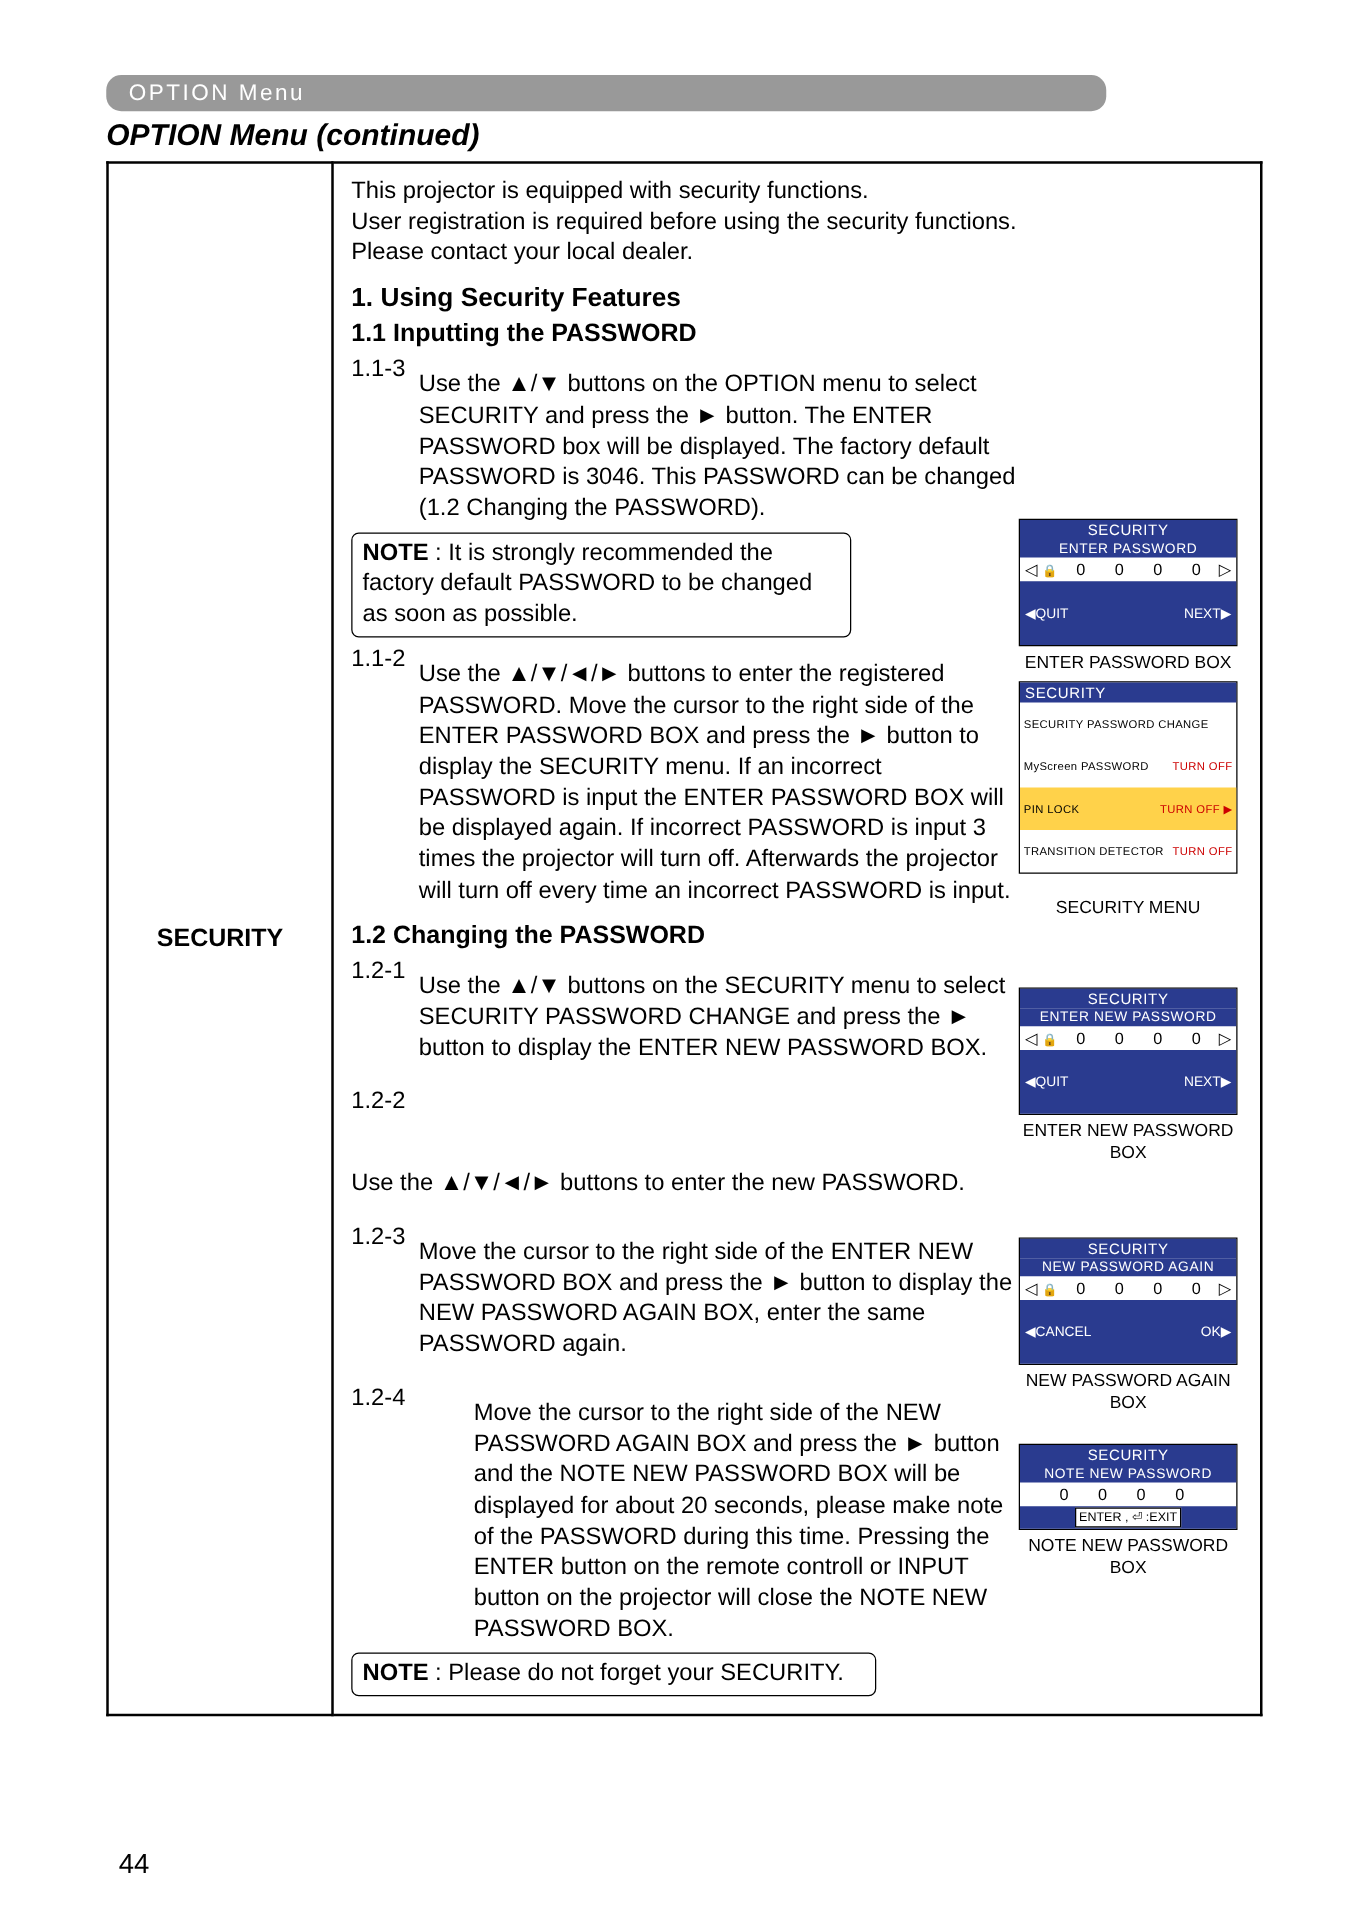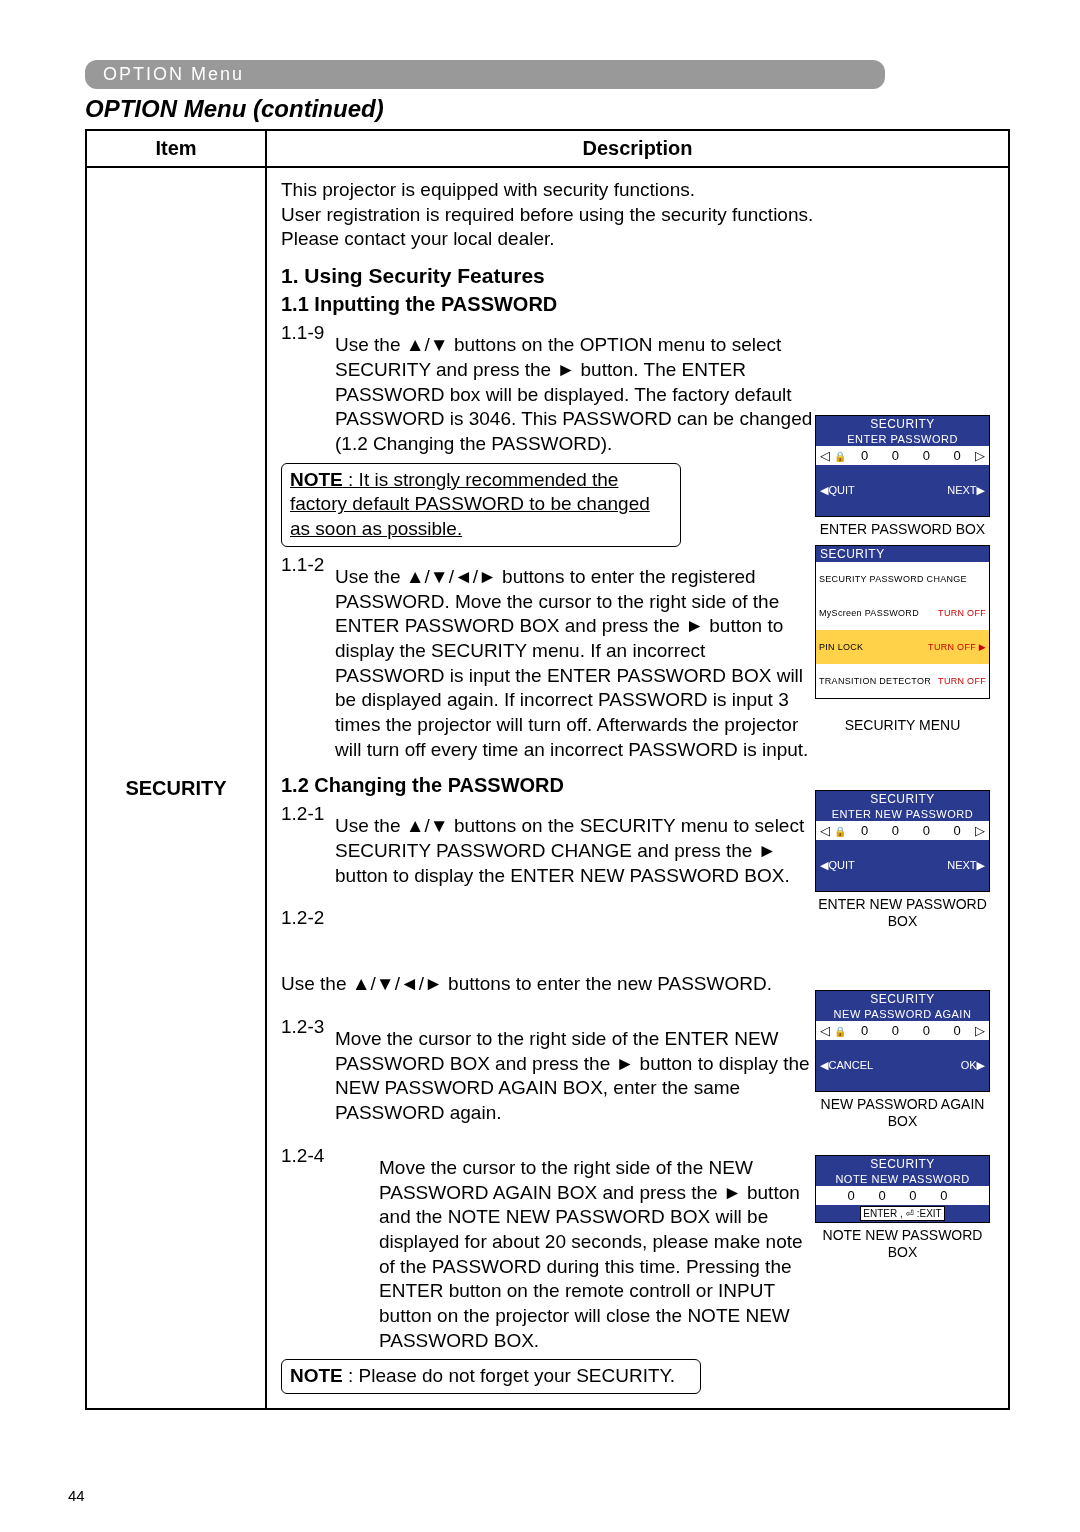--- a/index.html
+++ b/index.html
@@ -62,21 +62,20 @@
     margin-top: 4px;
   }
   .step-num { flex: 0 0 54px; }
   .step-body { flex: 1 1 auto; padding-right: 180px; margin-top: 12px; }
   .notebox {
     border: 1.5px solid #000;
     border-radius: 6px;
     padding: 4px 8px;
     margin: 6px 0 6px 0;
     width: 400px;
-    text-decoration: underline;
   }
   .notebox2 {
     border: 1.5px solid #000;
     border-radius: 6px;
     padding: 4px 8px;
     margin: 6px 0 0 0;
     width: 420px;
   }
   .note-label { font-weight: bold; }
   .osd-block {
@@ -128,22 +127,22 @@
     font-size: 9px;
     padding: 12px 3px;
     letter-spacing: 0.3px;
   }
   .menu-row.hl { background: #ffd24a; }
   .turnoff { color: #c00; }
   .lock-icon::before { content: "🔒"; font-size: 10px; }
   .pagenum {
     position: absolute;
     bottom: 28px;
-    left: 68px;
-    font-size: 15px;
+    left: 95px;
+    font-size: 22px;
   }
   .enter-exit {
     background:#fff;
     color:#000;
     font-size:10px;
     padding:1px 2px;
     display:inline-block;
     border:1px solid #000;
   }
   .exit-row{
@@ -159,37 +158,33 @@
 
 <div class="tab-bar">OPTION Menu</div>
 <div class="title-cont">OPTION Menu (continued)</div>
 
 <table class="main">
   <colgroup>
       <col class="col-item">
       <col>
     </colgroup>
   <tbody>
-      <tr>
-    <th>Item</th>
-    <th>Description</th>
-  </tr>
   <tr>
     <td class="item-cell">SECURITY</td>
     <td class="desc-cell">
 
       <div class="intro" style="white-space:pre-line;">This projector is equipped with security functions.
 User registration is required before using the security functions.
 Please contact your local dealer.</div>
 
       <div class="h1">1. Using Security Features</div>
       <div class="h2" style="margin-top:0;">1.1 Inputting the PASSWORD</div>
 
       <div class="step">
-        <div class="step-num">1.1-9</div>
+        <div class="step-num">1.1-3</div>
         <div class="step-body">Use the ▲/▼ buttons on the OPTION menu to select SECURITY and press the ► button. The ENTER PASSWORD box will be displayed. The factory default PASSWORD is 3046. This PASSWORD can be changed (1.2 Changing the PASSWORD).</div>
       </div>
 
       <div class="notebox" style="margin-left:0;">
         <span class="note-label">NOTE</span><span> : It is strongly recommended the factory default PASSWORD to be changed as soon as possible.</span>
       </div>
 
       <div class="step">
         <div class="step-num">1.1-2</div>
         <div class="step-body">Use the ▲/▼/◄/► buttons to enter the registered PASSWORD. Move the cursor to the right side of the ENTER PASSWORD BOX and press the ► button to display the SECURITY menu. If an incorrect PASSWORD is input the ENTER PASSWORD BOX will be displayed again. If incorrect PASSWORD is input 3 times the projector will turn off. Afterwards the projector will turn off every time an incorrect PASSWORD is input.</div>

